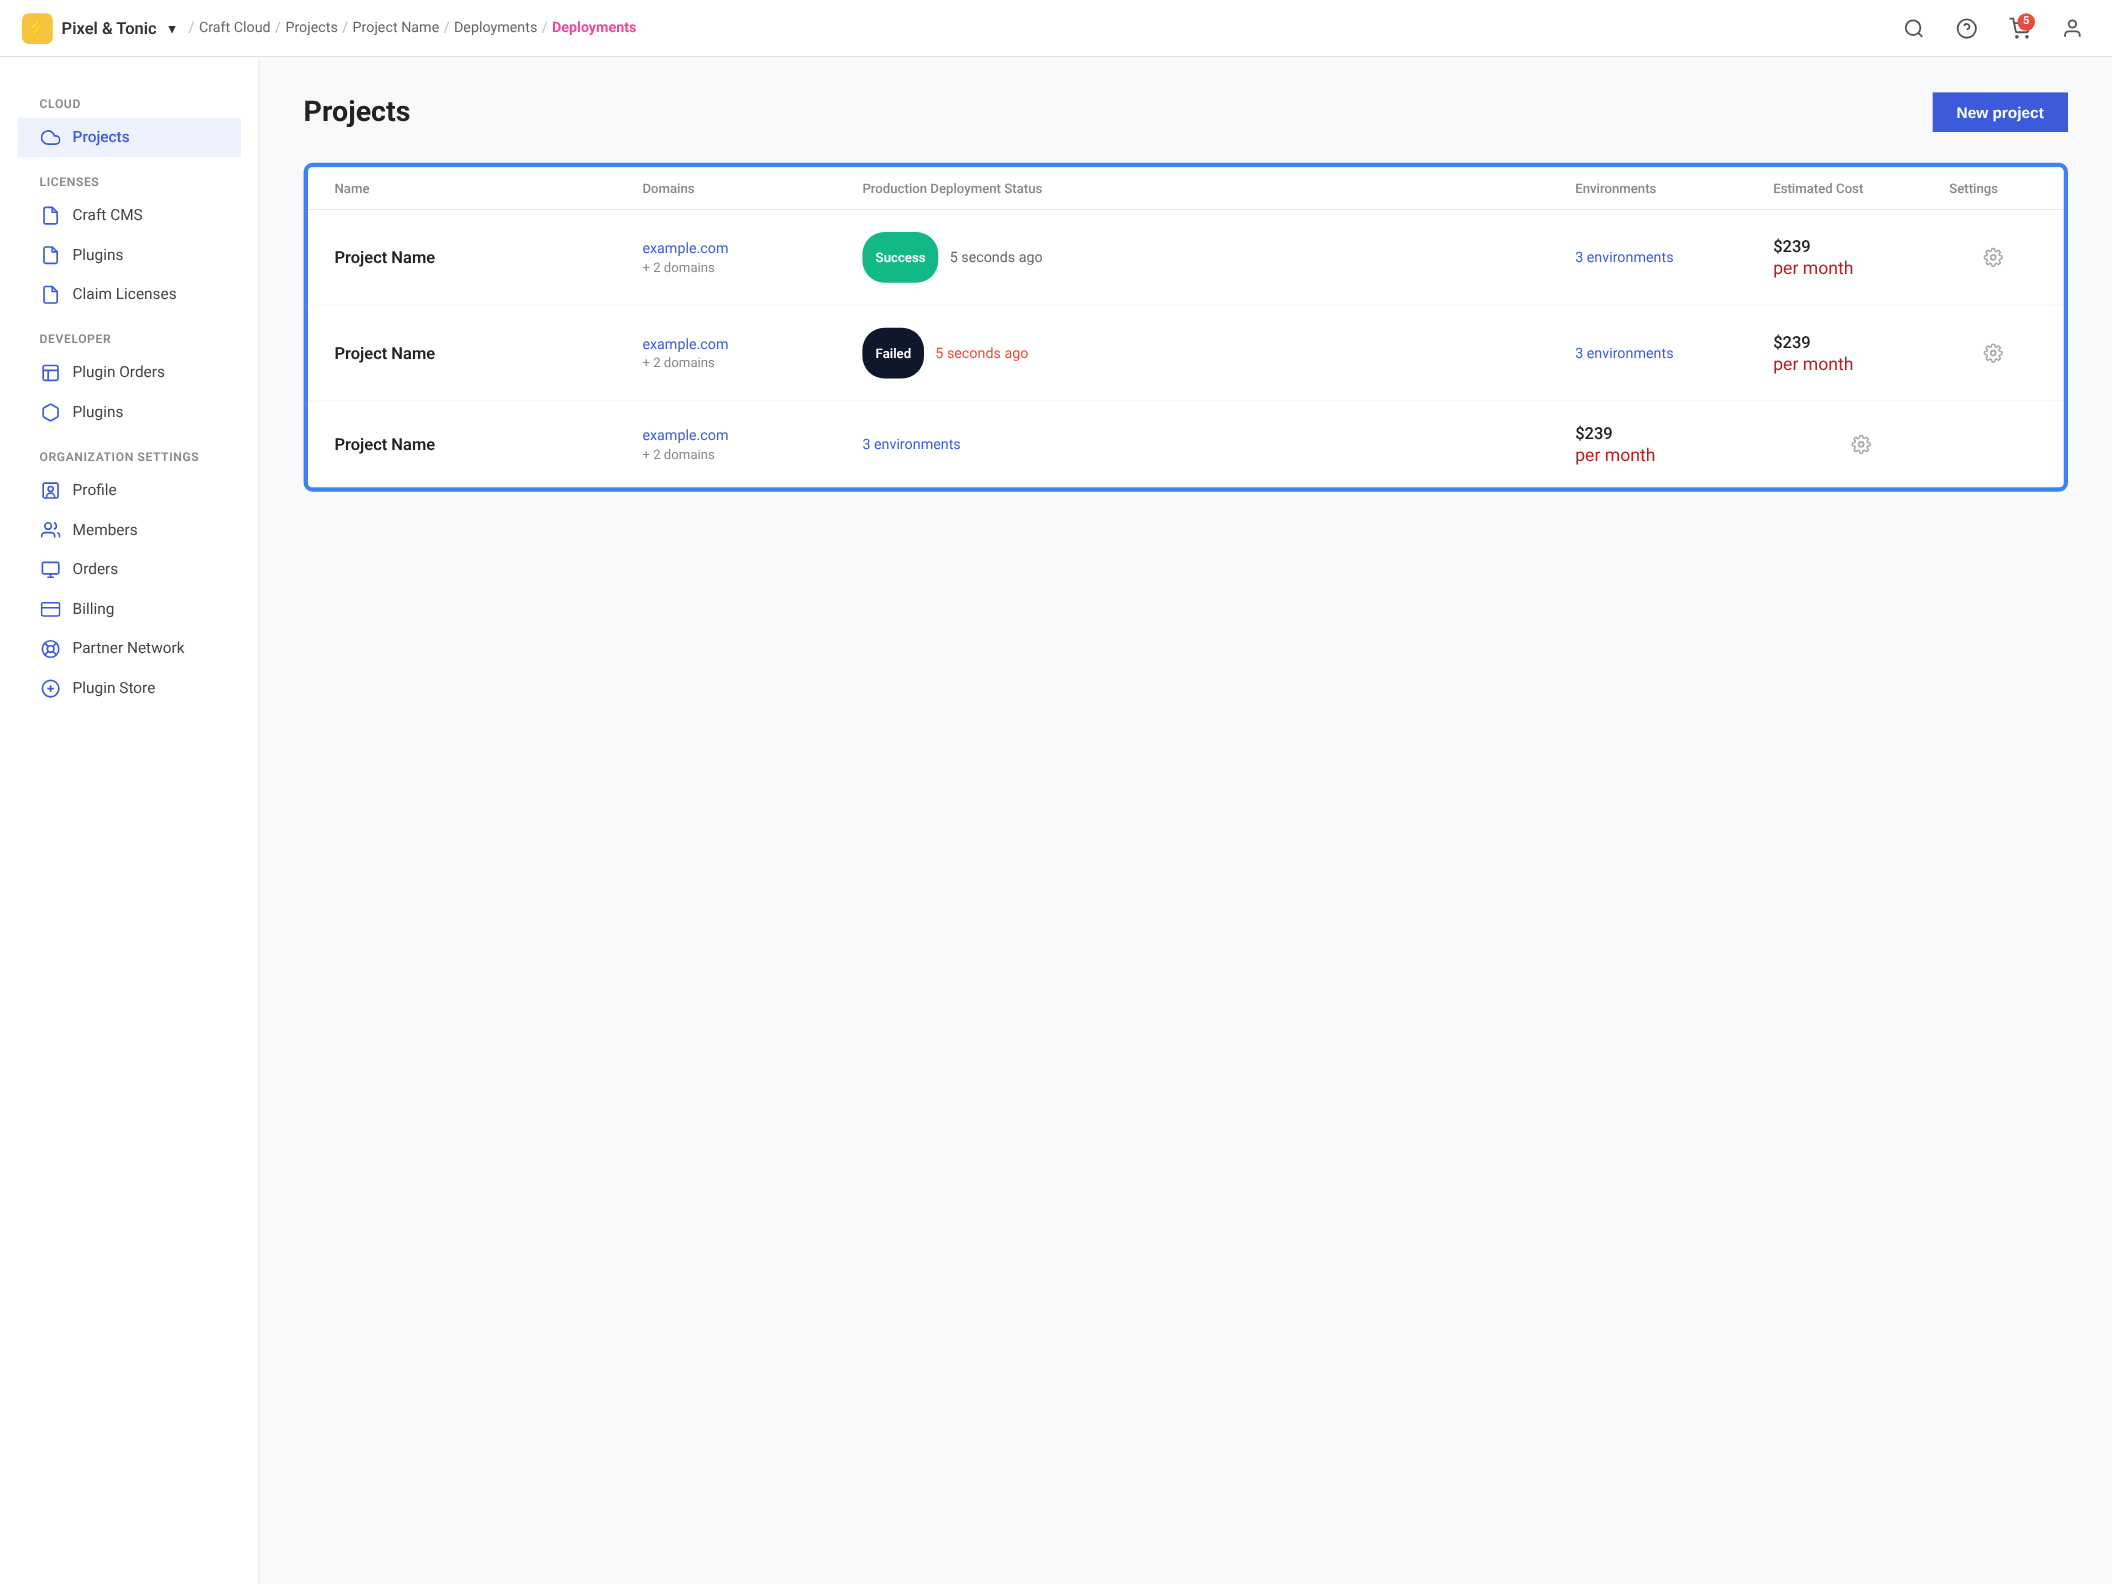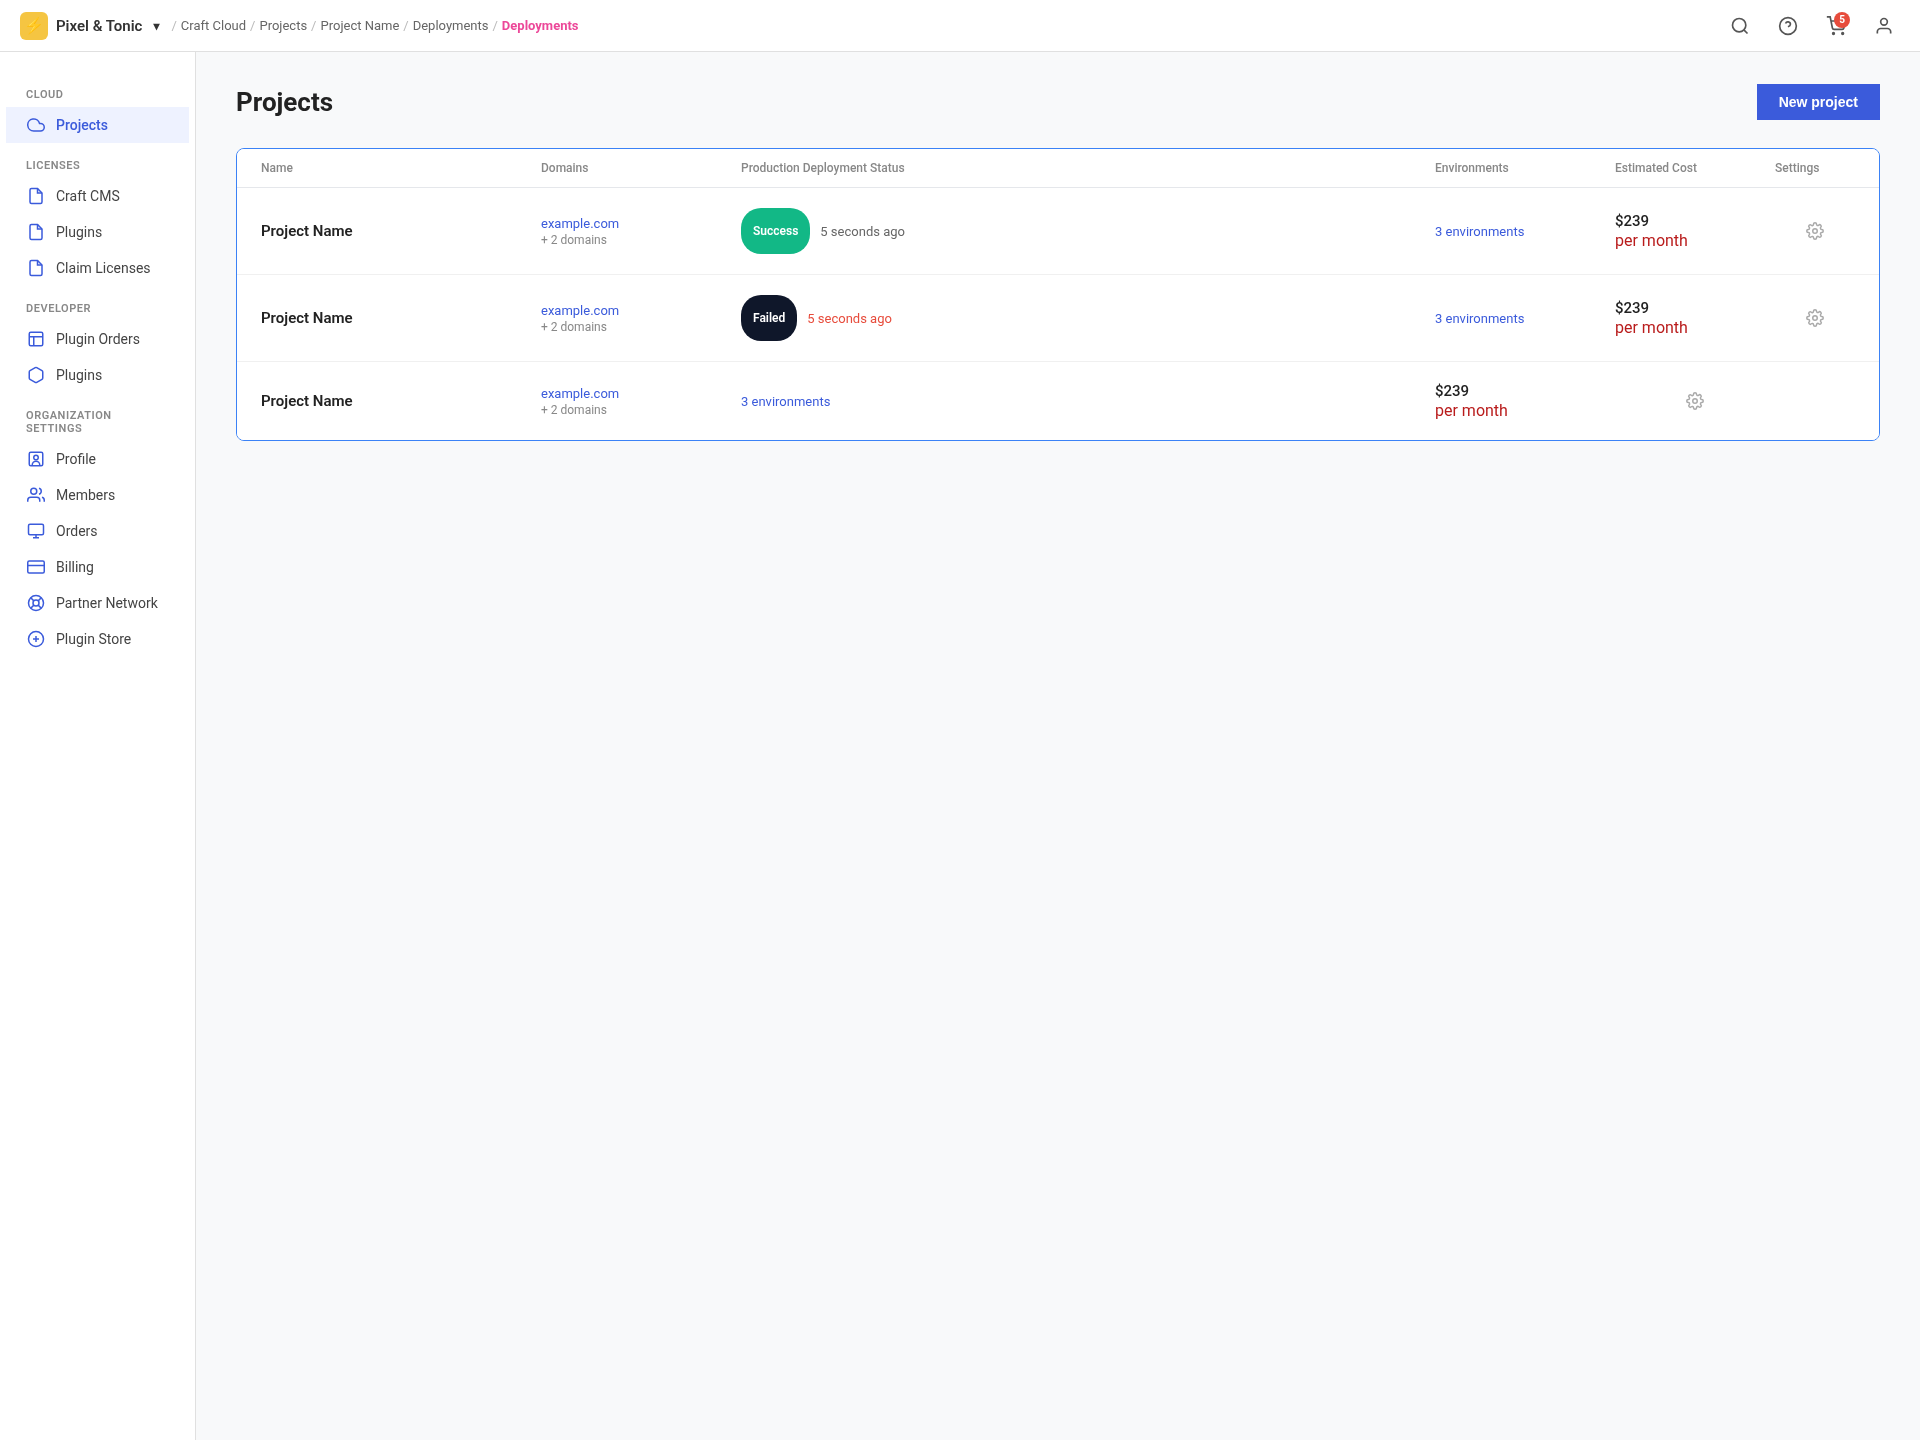--- a/index.html
+++ b/index.html
@@ -76,24 +76,24 @@
 
     
     .layout {
       display: flex;
       margin-top: 52px;
       min-height: calc(100vh - 52px);
     }
 
     
     .sidebar {
-      width: 196px;
+      width: 236px;
       background: #fff;
       border-right: 1px solid #e0e0e0;
-      padding: 20px 6px;
+      padding: 20px 16px;
       flex-shrink: 0;
       min-height: calc(100vh - 52px);
     }
     .sidebar-section-label {
       font-size: 11px;
       font-weight: 600;
       color: #888;
       text-transform: uppercase;
       letter-spacing: 0.05em;
       padding: 0 20px;
@@ -144,21 +144,21 @@
       border-radius: 0;
       font-size: 14px;
       font-weight: 600;
       cursor: pointer;
     }
 
     
     .projects-table {
       background: #fff;
       border-radius: 8px;
-      border: 1px solid #3b82f6;
+      border: 4px solid #3b82f6;
       overflow: hidden;
     }
     .table-header {
       display: grid;
       grid-template-columns: 280px 200px 1fr 180px 160px 80px;
       padding: 12px 24px;
       border-bottom: 1px solid #e5e7eb;
       background: #fff;
     }
     .table-header-cell {

